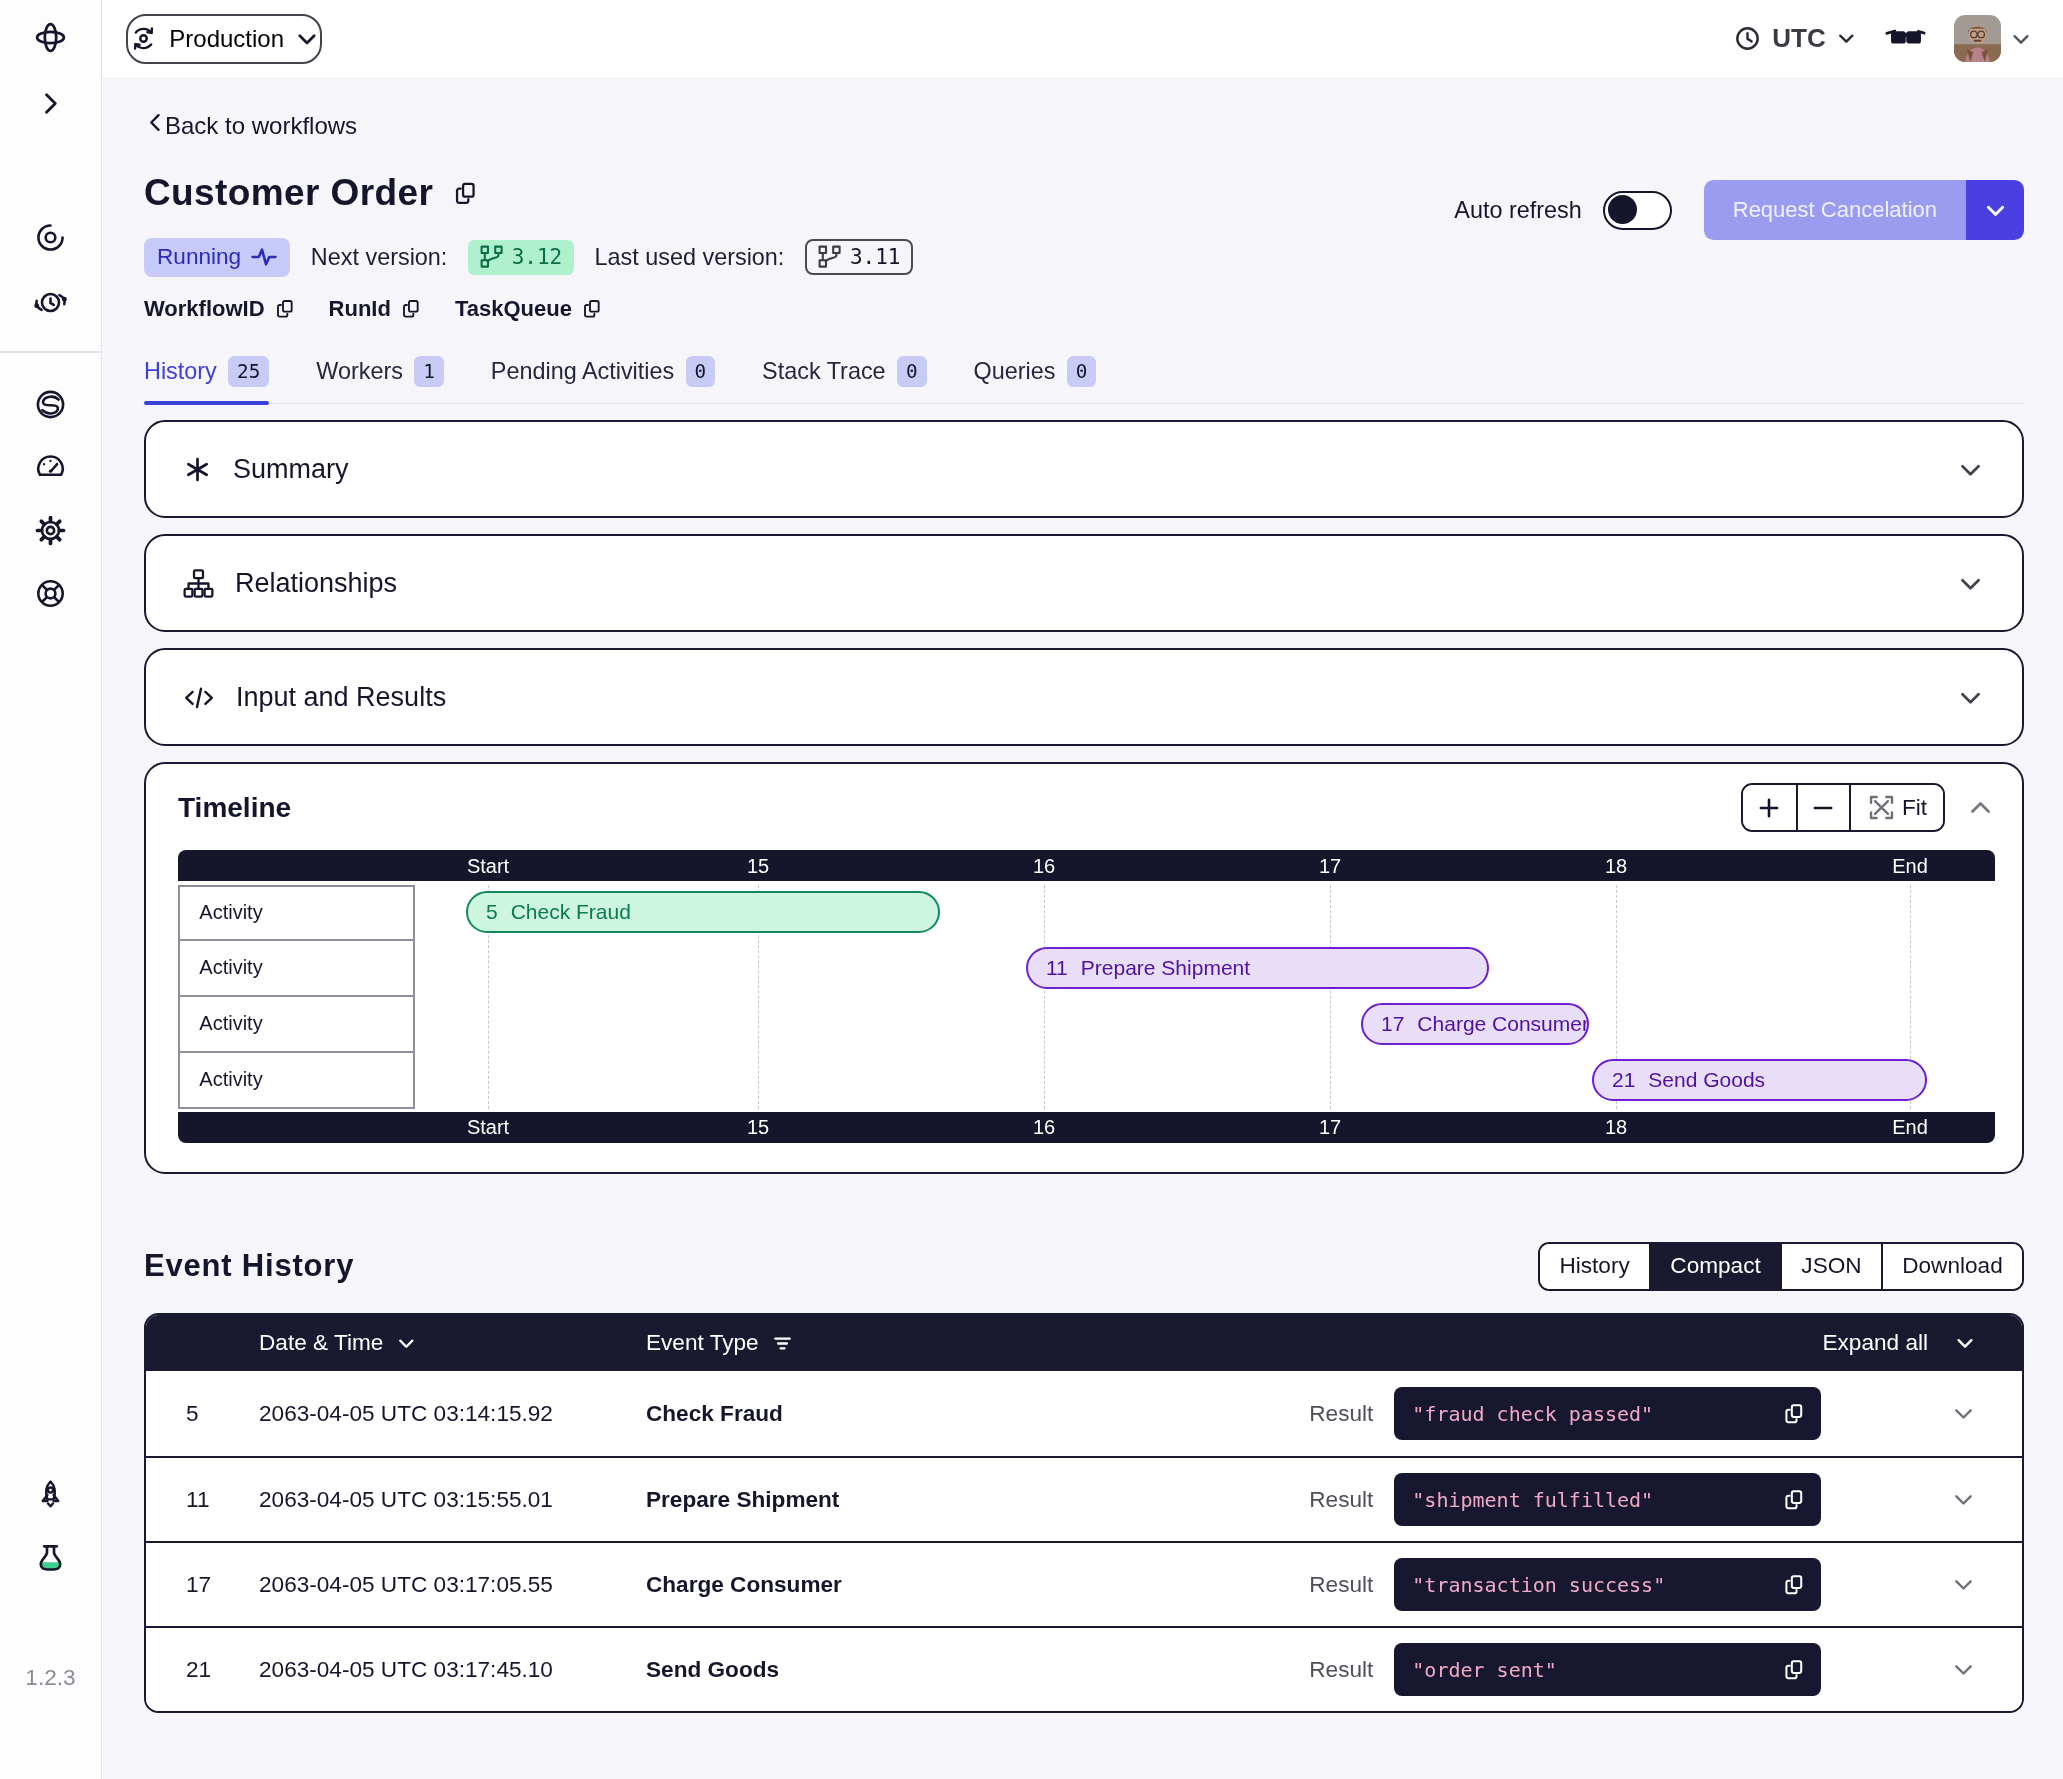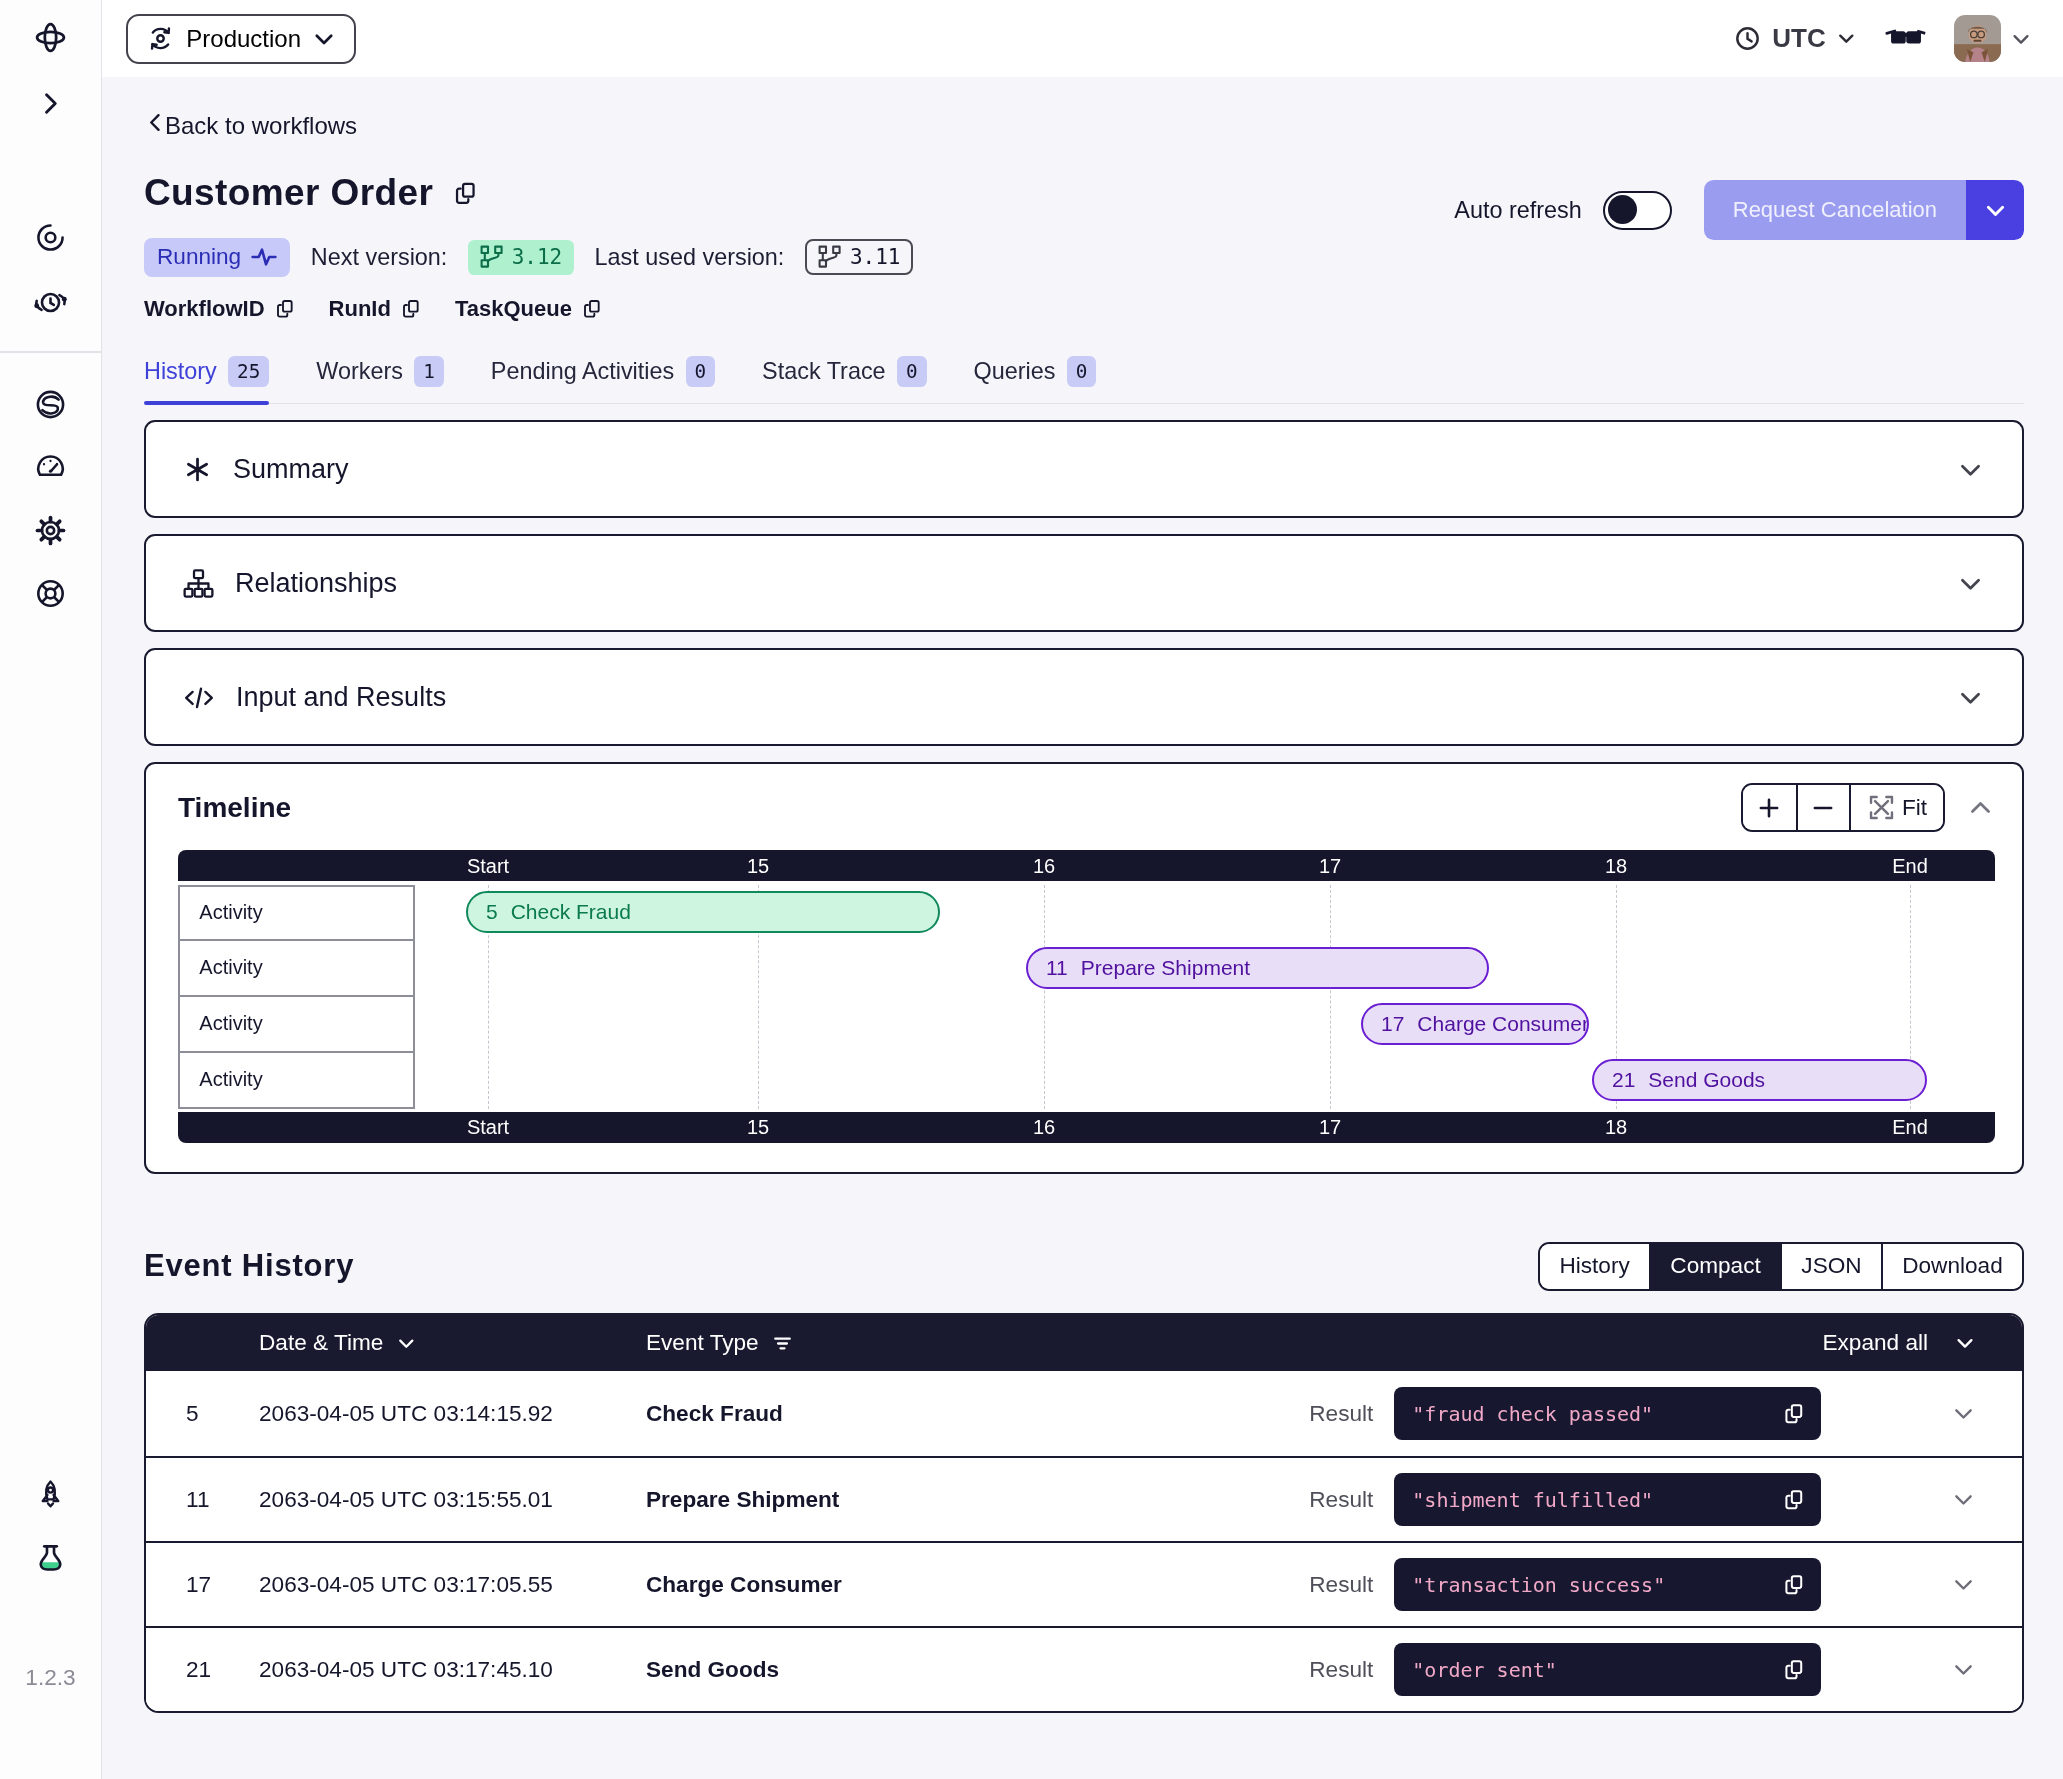--- a/index.html
+++ b/index.html
@@ -13,21 +13,21 @@
   .rail-nav { display:flex; flex-direction:column; align-items:center; gap:26px; margin-top:95px; }
   .rail-div { width:102px; height:1.6px; background:#e2e2e8; margin:29px 0 32px; }
   .rail-nav2 { display:flex; flex-direction:column; align-items:center; gap:24px; }
   .rail-bottom { margin-top:auto; display:flex; flex-direction:column; align-items:center; gap:24px; }
   .rail-version { color:#8b8b96; font-size:22.6px; margin:64px 0 89px; }
   .rail-icon { width:39px; height:39px; display:flex; align-items:center; justify-content:center; cursor:pointer; }
 
   
   .main { flex:1; display:flex; flex-direction:column; }
   .topbar { height:77px; background:#fff; display:flex; align-items:center; justify-content:space-between; padding:0 31px 0 24px; flex-shrink:0; }
-  .env-btn { display:flex; align-items:center; gap:11.3px; border:2px solid #43434e; border-radius:13px; height:50px; padding:0 18px; background:#fff; font-size:24px; cursor:pointer; }
+  .env-btn { display:flex; align-items:center; gap:11.3px; border:2px solid #43434e; border-radius:20px; height:50px; padding:0 1px; background:#fff; font-size:24px; cursor:pointer; }
   .topbar-right { display:flex; align-items:center; gap:27px; }
   .tz { display:flex; align-items:center; gap:9.7px; font-size:26px; font-weight:bold; color:#3a3a45; cursor:pointer; }
   .avatar-wrap { display:flex; align-items:center; gap:8px; }
   .avatar { width:47px; height:47px; border-radius:11.3px; overflow:hidden; cursor:pointer; }
 
   .content { padding:35px 40px 0 42px; }
 
   .back-link { display:flex; align-items:flex-start; font-size:24px; font-weight:500; cursor:pointer; width:fit-content; }
 
   .head-row { display:flex; justify-content:space-between; align-items:flex-start; margin-top:32px; }
@@ -50,21 +50,21 @@
   .meta-item { display:flex; align-items:center; gap:8px; font-size:22px; font-weight:bold; cursor:pointer; }
 
   
   .tabs { display:flex; gap:47px; border-bottom:1.6px solid #e1e1e8; margin-top:34px; }
   .tab { display:flex; align-items:center; gap:11.3px; padding-bottom:16px; position:relative; cursor:pointer; font-size:23.4px; color:#26273c; }
   .tab .count { font-family:"DejaVu Sans Mono", monospace; font-size:19.3px; background:#c9cbf7; color:#15162b; border-radius:6.4px; padding:4px 9px; }
   .tab.active { color:#3d41d8; font-weight:500; }
   .tab.active::after { content:""; position:absolute; left:0; right:0; bottom:-2.4px; height:4px; background:#3d41d8; border-radius:2.4px; }
 
   
-  .card { background:#fff; border:2.4px solid #191a30; border-radius:11px; }
+  .card { background:#fff; border:2.4px solid #191a30; border-radius:21px; }
   .section-card { height:98px; margin-top:16px; display:flex; align-items:center; padding:0 37px; cursor:pointer; }
   .section-card:first-of-type { margin-top:37px; }
   .section-card .sec-label { font-size:27px; font-weight:500; margin-left:21px; flex:1; }
 
   
   .timeline-card { margin-top:16px; padding:19.3px 27px 29px 32px; }
   .tl-head { display:flex; align-items:center; }
   .tl-title { font-size:28px; font-weight:600; flex:1; }
   .tl-controls { display:flex; border:2.4px solid #191a30; border-radius:11.3px; overflow:hidden; background:#fff; }
   .tl-ctl { display:flex; align-items:center; justify-content:center; height:45px; cursor:pointer; background:#fff; }

